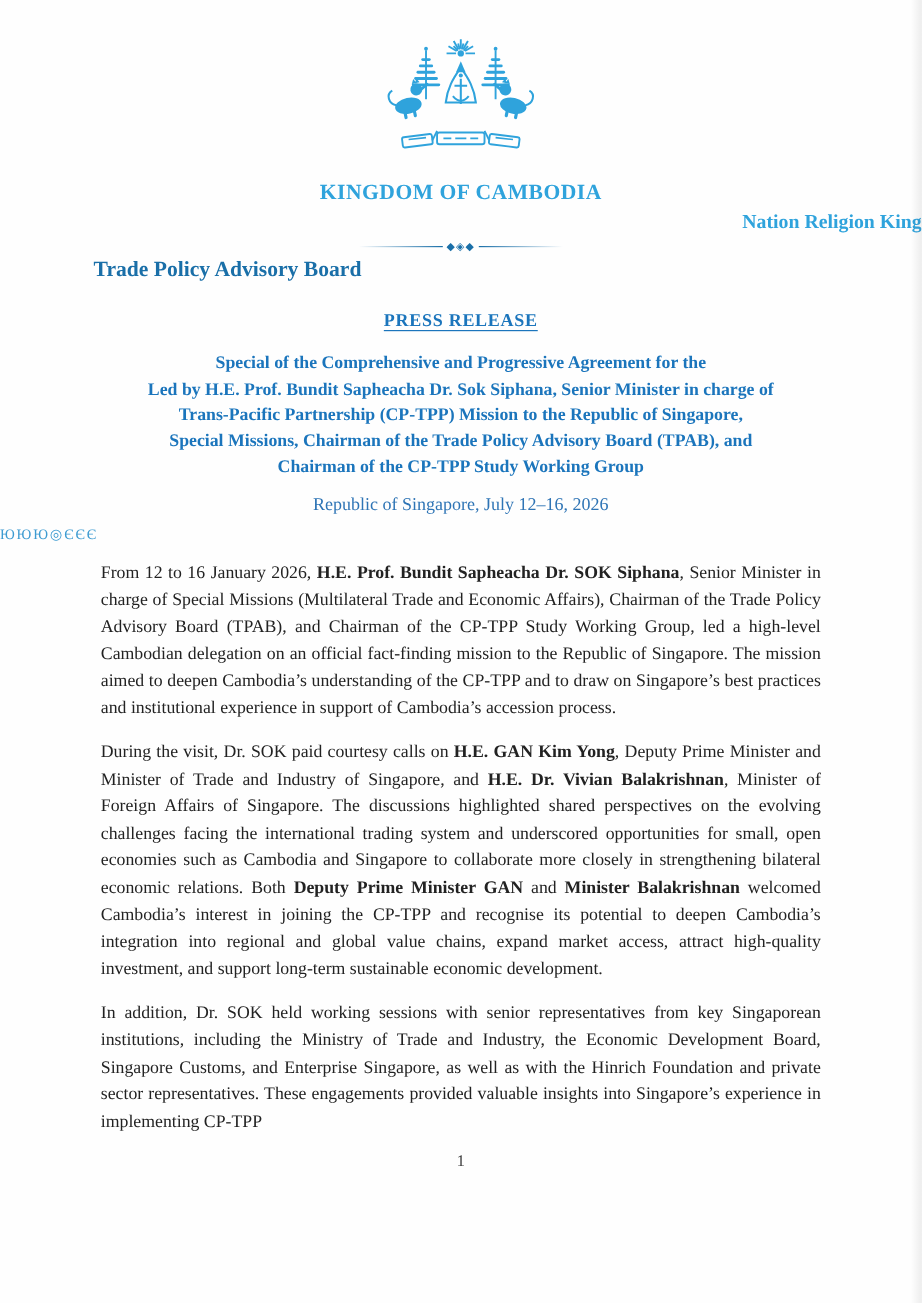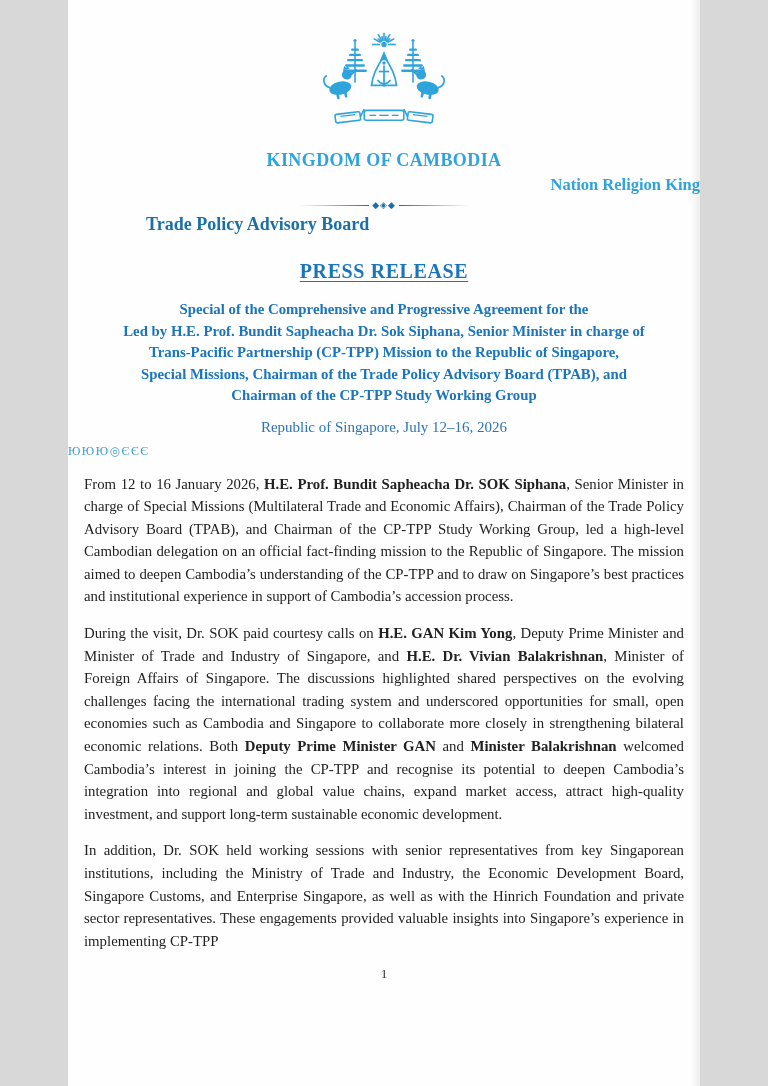--- a/index.html
+++ b/index.html
@@ -2,21 +2,21 @@
 <html style="--crest-blue: #2FA3DC; --heading-blue: #1B75BC; --org-blue: #1A6FA8; --date-blue: #2E74B5; --ornament-blue: #3D9BD1; --body-ink: #222222; --page-bg: #FEFEFE;"><head>
 <meta charset="utf-8">
 <style>
   html,body{margin:0;padding:0;}
   body{
     background:#d8d8d8;
     font-family:"Liberation Serif","DejaVu Serif",serif;
   }
   .page{
     position:relative;
-    width:632px;height:1086px;
+    width:768px;height:1086px;
     margin:0 auto;
     background:var(--page-bg,#fefefe);
     overflow:hidden;
     box-sizing:border-box;
   }
   .scan-edge{
     position:absolute;top:0;right:0;bottom:0;width:9px;
     background:linear-gradient(to left, rgba(90,90,90,0.10), rgba(90,90,90,0.0));
     pointer-events:none;
   }
@@ -57,21 +57,21 @@
   .org-name{
     margin:2px 0 0 78px;
     color:var(--org-blue,#1a6fa8);
     font-size:18px;font-weight:bold;
     line-height:20px;
   }
   .press-release{
     margin-top:26px;
     text-align:center;
     color:var(--heading-blue,#1b75bc);
-    font-size:20px;font-weight:bold;
+    font-size:15px;font-weight:bold;
     letter-spacing:0.6px;
   }
   .press-release span{
     text-decoration:underline;
     text-underline-offset:3px;
     text-decoration-thickness:1.2px;
   }
   .doc-title{
     margin:16px auto 0 auto;
     width:620px;

